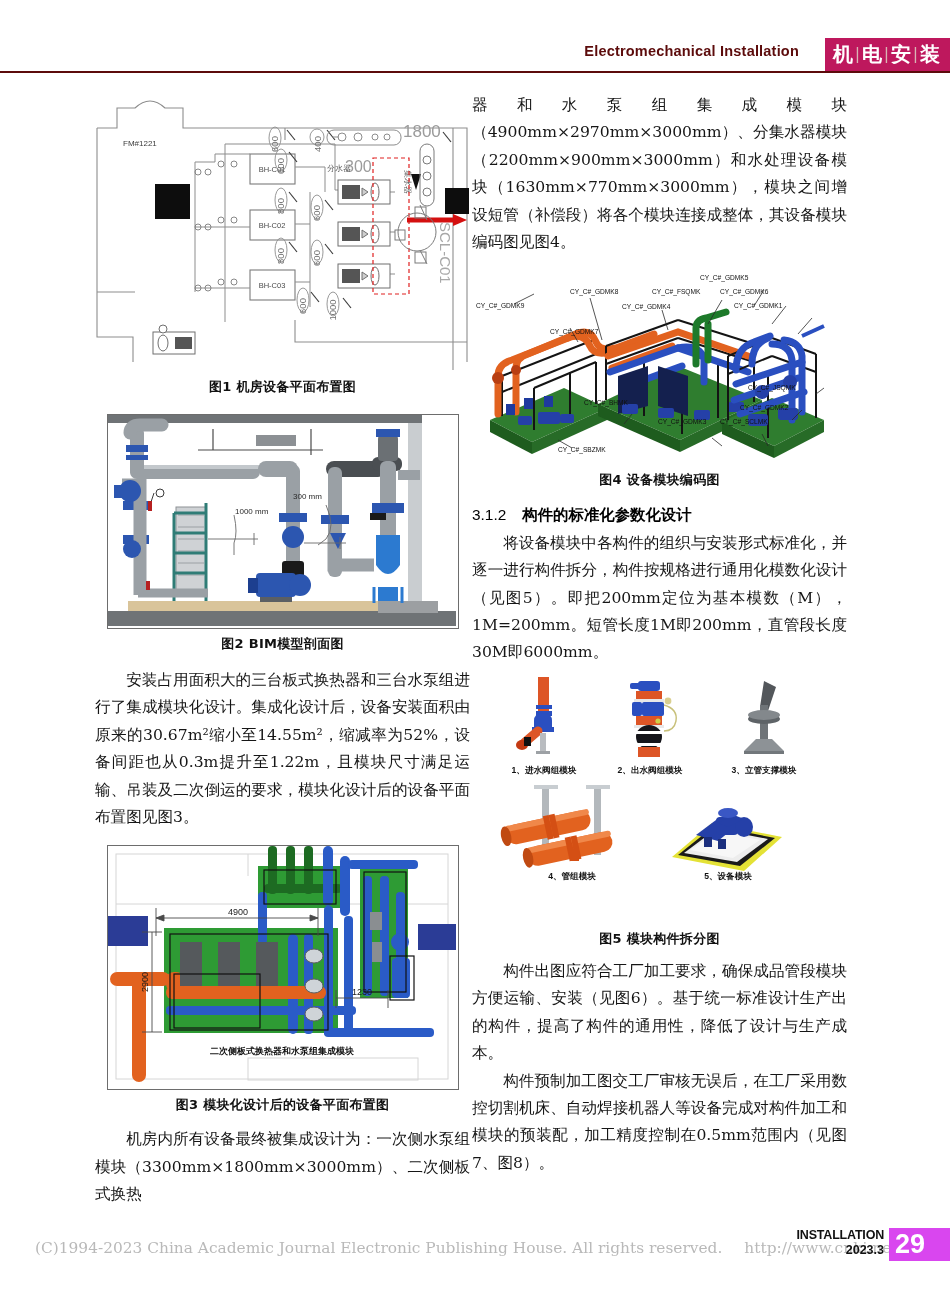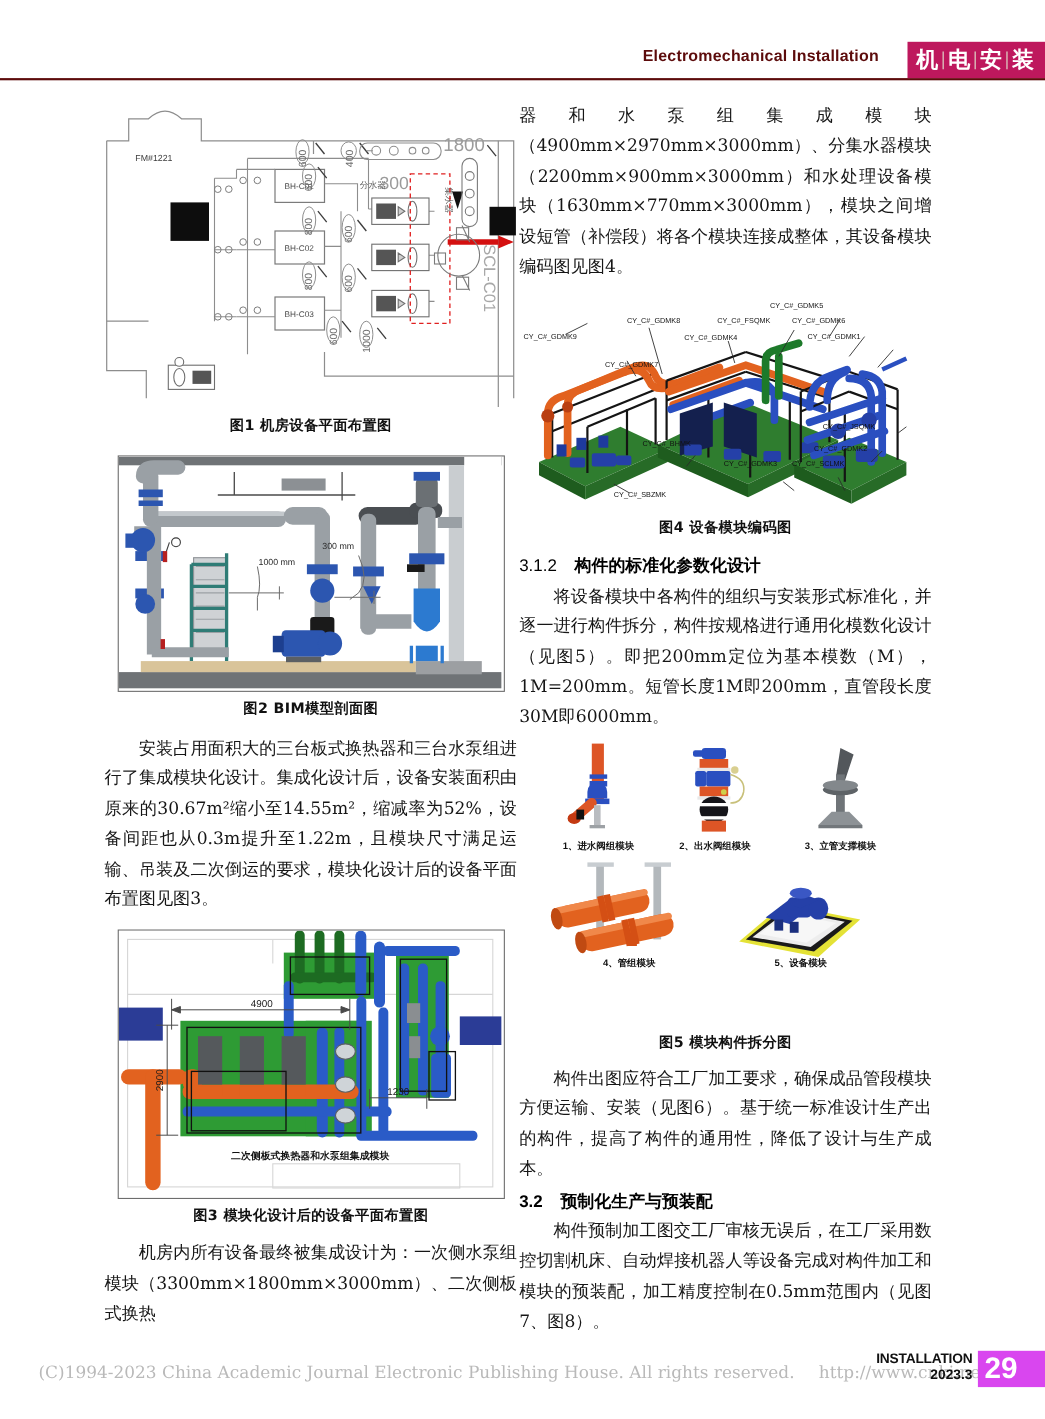--- a/index.html
+++ b/index.html
@@ -798,29 +798,25 @@
             </g>
             <g fill="#1b2f7e">
               <rect x="232" y="162" width="8" height="10"></rect>
               <rect x="246" y="164" width="8" height="10"></rect>
             </g>
             <ellipse cx="256" cy="138" rx="10" ry="5" fill="#3a57c4"></ellipse>
           </g>
           <text class="lbl" x="256" y="204" font-size="8.6" font-weight="bold" text-anchor="middle" fill="#111" font-family="DejaVu Sans, sans-serif">5、设备模块</text>
         </svg>
       </div>
-      <figcaption class="figcap" style="margin-top:20px;">图5  模块构件拆分图</figcaption>
+      <figcaption class="figcap" style="margin-top:10px;">图5  模块构件拆分图</figcaption>
     </figure>
 
     <p class="body" style="margin-top:10px;">构件出图应符合工厂加工要求，确保成品管段模块方便运输、安装（见图6）。基于统一标准设计生产出的构件，提高了构件的通用性，降低了设计与生产成本。</p>
 
-    <h3 class="sec bold-num">
-      <span class="num">3.2</span>
-      &nbsp;&nbsp;<span>预制化生产与预装配</span>
-    </h3>
     <p class="body">构件预制加工图交工厂审核无误后，在工厂采用数控切割机床、自动焊接机器人等设备完成对构件加工和模块的预装配，加工精度控制在0.5mm范围内（见图7、图8）。</p>
   </div>
 
   <div class="footer-copy">
     <span>(C)1994-2023 China Academic Journal Electronic Publishing House. All rights reserved.</span><span class="url">http://www.cnki.net</span>
   </div>
   <div class="badge">
     <div class="badge-txt">
       <span class="t1">INSTALLATION</span>
       <span class="t2">2023.3</span>

